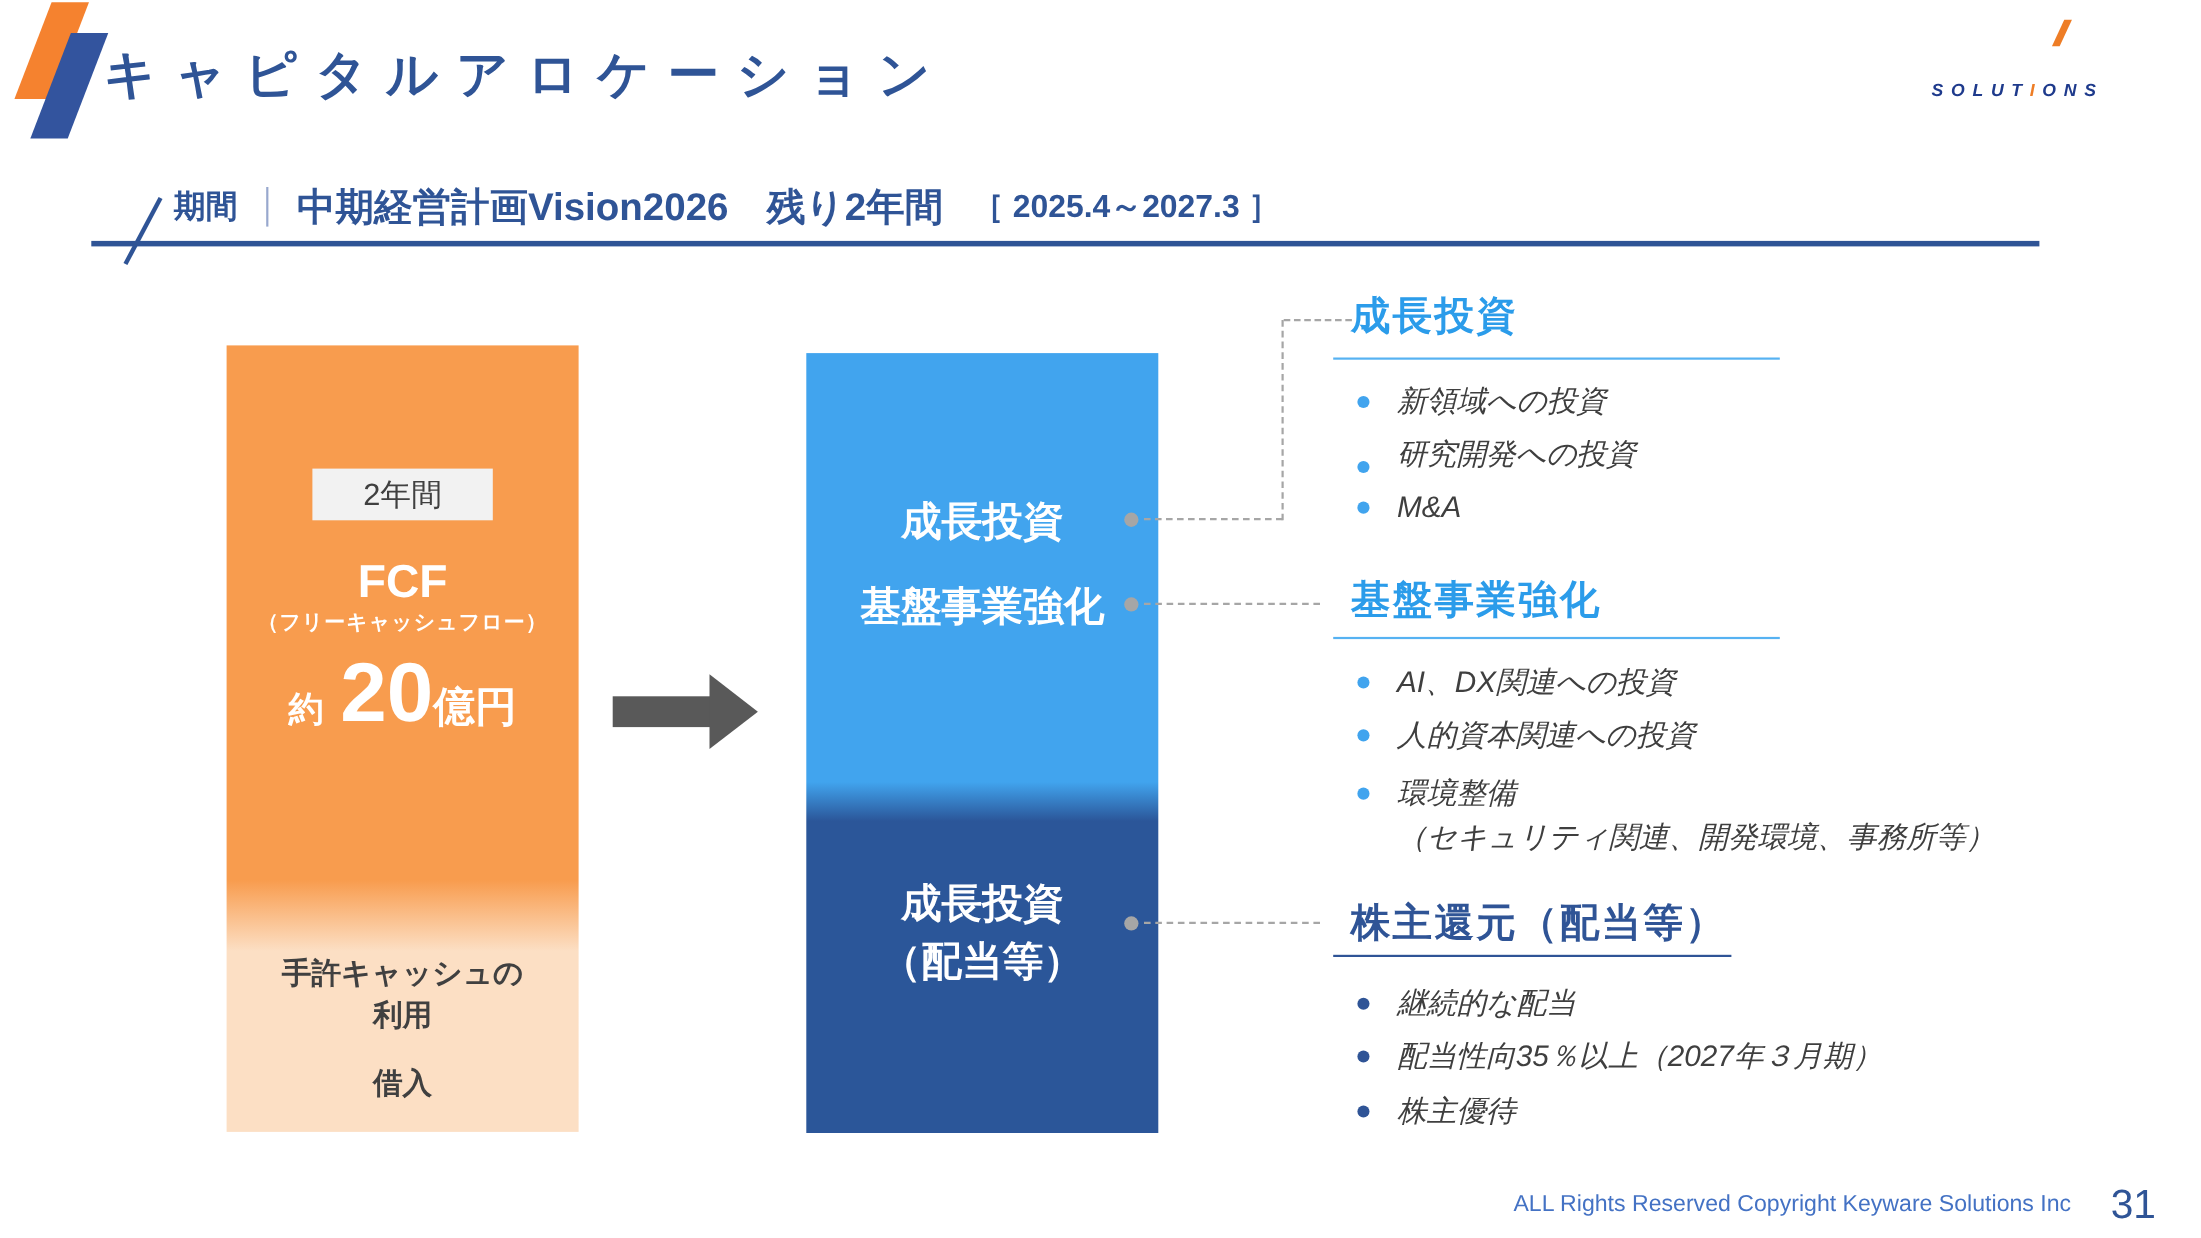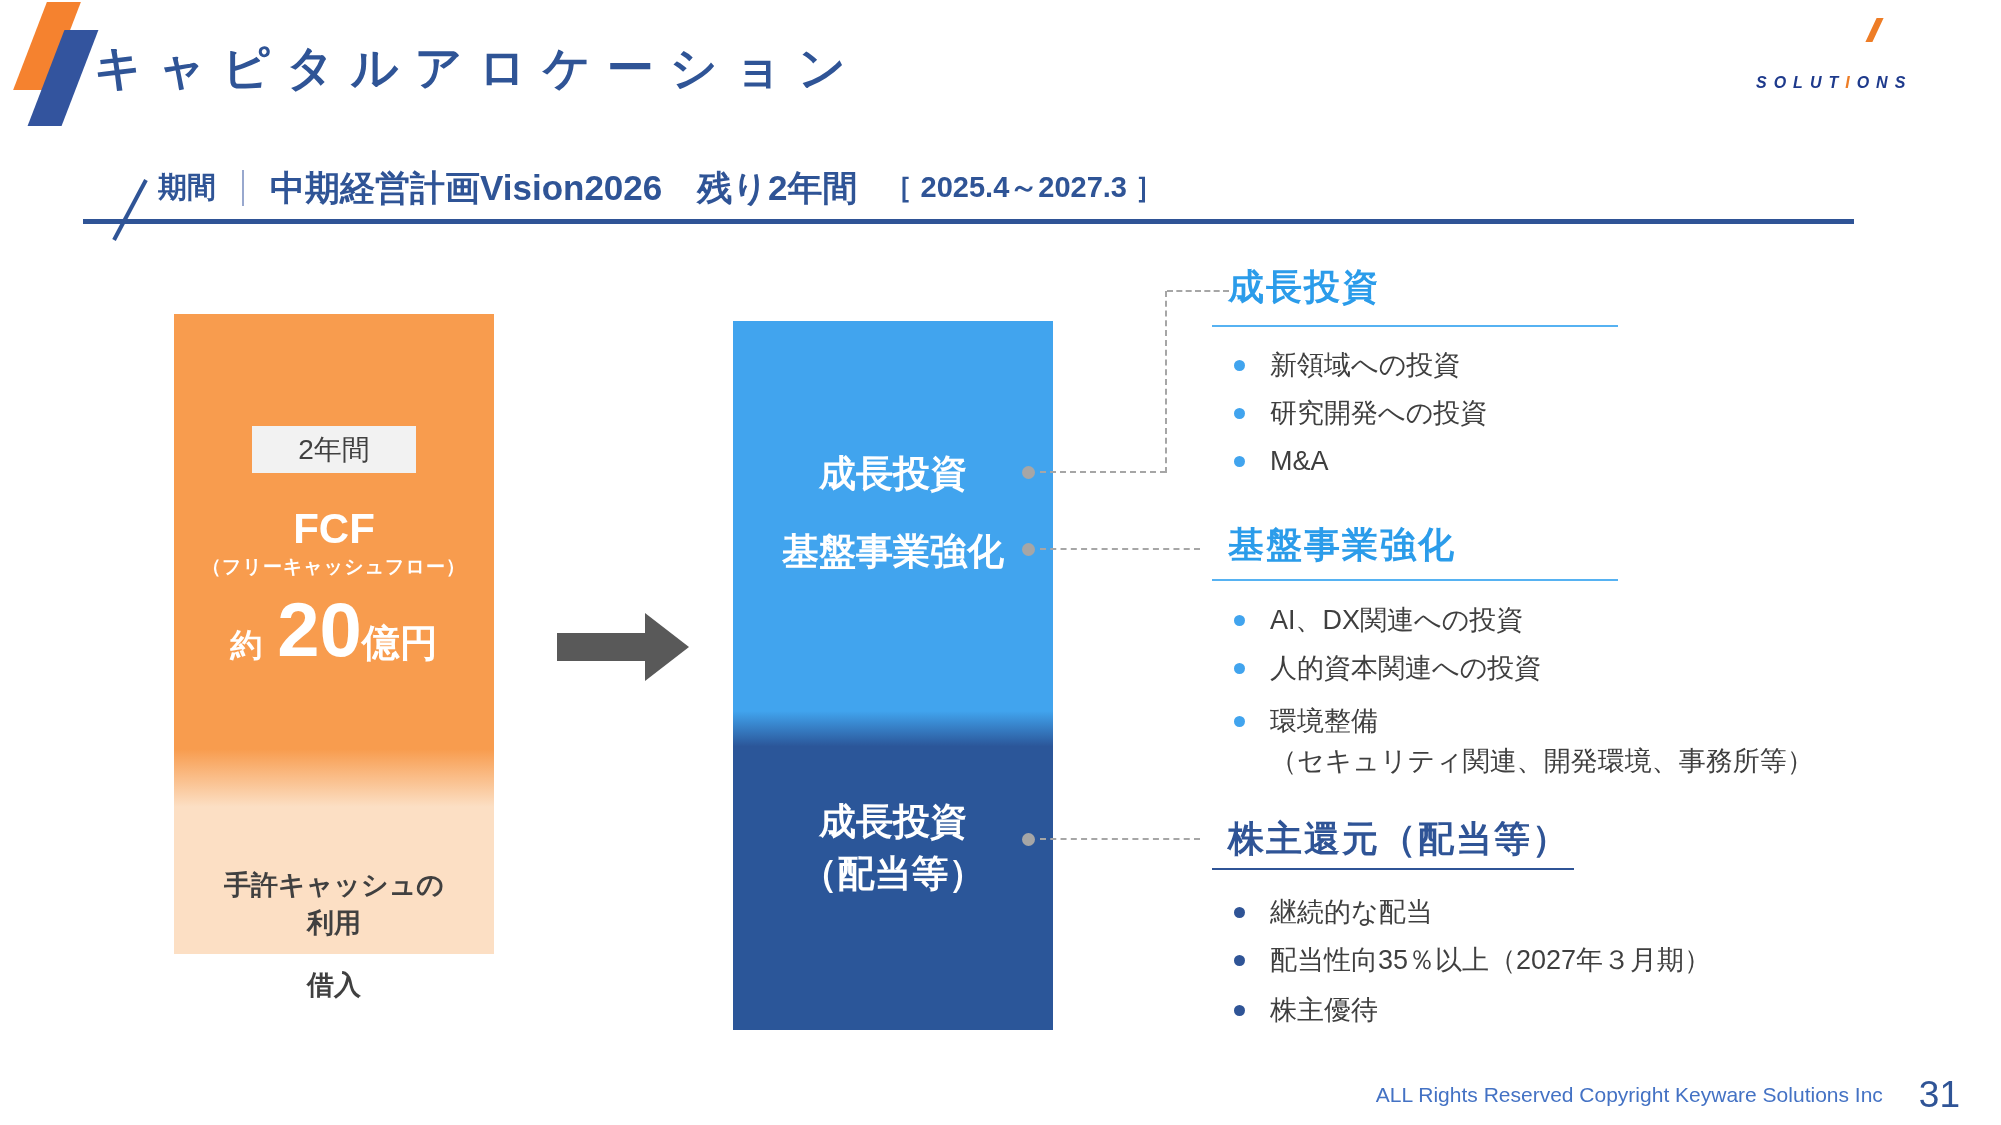--- a/index.html
+++ b/index.html
@@ -25,21 +25,21 @@
   
   .period-slash{left:128px;top:176px;width:4px;height:68px;background:#2F5496;transform:rotate(28deg);}
   .period-row{left:158px;top:158px;height:60px;display:flex;align-items:center;gap:26px;color:#2F5496;white-space:nowrap;}
   .period-label{font-size:29px;font-weight:bold;}
   .period-divider{width:2px;height:36px;background:#98A8CE;}
   .period-title{font-size:35px;font-weight:bold;}
   .period-range{font-size:29px;font-weight:bold;}
   .period-rule{left:83px;top:219px;width:1771px;height:5px;background:#2F5496;}
 
   
-  .fcf-box{left:174px;top:314px;width:320px;height:640px;
+  .fcf-box{left:206px;top:314px;width:320px;height:715px;
     background:linear-gradient(180deg,#F89C4E 0%,#F89C4E 68%,#FCDFC4 77%,#FCDFC4 100%);}
   .fcf-tag{left:50%;top:112px;transform:translateX(-50%);width:164px;height:47px;background:#F2F2F2;
     color:#404040;font-size:28px;line-height:47px;text-align:center;}
   .fcf-name{left:0;top:192px;width:100%;text-align:center;color:#fff;font-size:42px;font-weight:bold;line-height:46px;}
   .fcf-name-sub{left:0;top:240px;width:100%;text-align:center;color:#fff;font-size:19px;font-weight:bold;line-height:26px;letter-spacing:1px;}
   .fcf-amount{left:0;top:276px;width:100%;display:flex;justify-content:center;align-items:baseline;color:#fff;font-weight:bold;}
   .fcf-amount .pre{font-size:32px;}
   .fcf-amount .val{font-size:76px;line-height:80px;margin-left:15px;}
   .fcf-amount .unit{font-size:38px;}
   .fcf-bottom1{left:0;top:552px;width:100%;text-align:center;color:#404040;font-size:27px;font-weight:bold;line-height:38px;white-space:pre-line;}
@@ -63,21 +63,21 @@
   .dash-h{border-top:2px dashed #A6A6A6;height:0;}
   .dash-v{border-left:2px dashed #A6A6A6;width:0;}
 
   
   .sec-heading{font-size:36px;font-weight:bold;line-height:42px;letter-spacing:2px;white-space:nowrap;}
   .sky{color:#2B9CEA;}
   .navy{color:#2F5496;}
   .sec-rule{height:2px;}
   .sec-rule.sky-bg{background:#56B2F2;}
   .sec-rule.navy-bg{background:#2F5496;}
-  .bullet-row{left:1234px;display:flex;align-items:flex-start;gap:25px;}
+  .bullet-row{left:1234px;display:flex;align-items:flex-start;gap:25px;font-style:italic;}
   .bullet-dot{flex:0 0 auto;width:11px;height:11px;border-radius:50%;margin-top:12px;}
   .bullet-dot.sky-bg{background:#41A4EE;}
   .bullet-dot.navy-bg{background:#2F5496;}
   .bullet-text{font-size:27px;color:#3F3F3F;line-height:34px;white-space:pre-line;}
   .bullet-text.multi{line-height:40px;}
 
   
   .footer{left:1390px;top:1068px;width:570px;height:54px;display:flex;align-items:center;justify-content:flex-end;gap:18px;}
   .footer-text{font-size:21px;color:#4472C4;white-space:nowrap;}
   .footer-bar{width:4px;height:46px;background:#2F5496;}
@@ -137,21 +137,21 @@
   <div class="abs dash-h" style="left:1167px;top:290px;width:62px;"></div>
   <div class="abs dash-h" style="left:1040px;top:548px;width:160px;"></div>
   <div class="abs dash-h" style="left:1040px;top:838px;width:160px;"></div>
 
   <div class="abs sec-heading sky" style="left:1228px;top:266px;">成長投資</div>
   <div class="abs sec-rule sky-bg" style="left:1212px;top:325px;width:406px;"></div>
   <div class="abs bullet-row" style="top:348px;">
     <span class="bullet-dot sky-bg"></span>
     <span class="bullet-text">新領域への投資</span>
   </div>
-  <div class="abs bullet-row" style="top:396px;">
+  <div class="abs bullet-row" style="top:396px;align-items:flex-end;">
     <span class="bullet-dot sky-bg"></span>
     <span class="bullet-text">研究開発への投資</span>
   </div>
   <div class="abs bullet-row" style="top:444px;">
     <span class="bullet-dot sky-bg"></span>
     <span class="bullet-text">M&amp;A</span>
   </div>
 
   <div class="abs sec-heading sky" style="left:1228px;top:524px;">基盤事業強化</div>
   <div class="abs sec-rule sky-bg" style="left:1212px;top:579px;width:406px;"></div>

